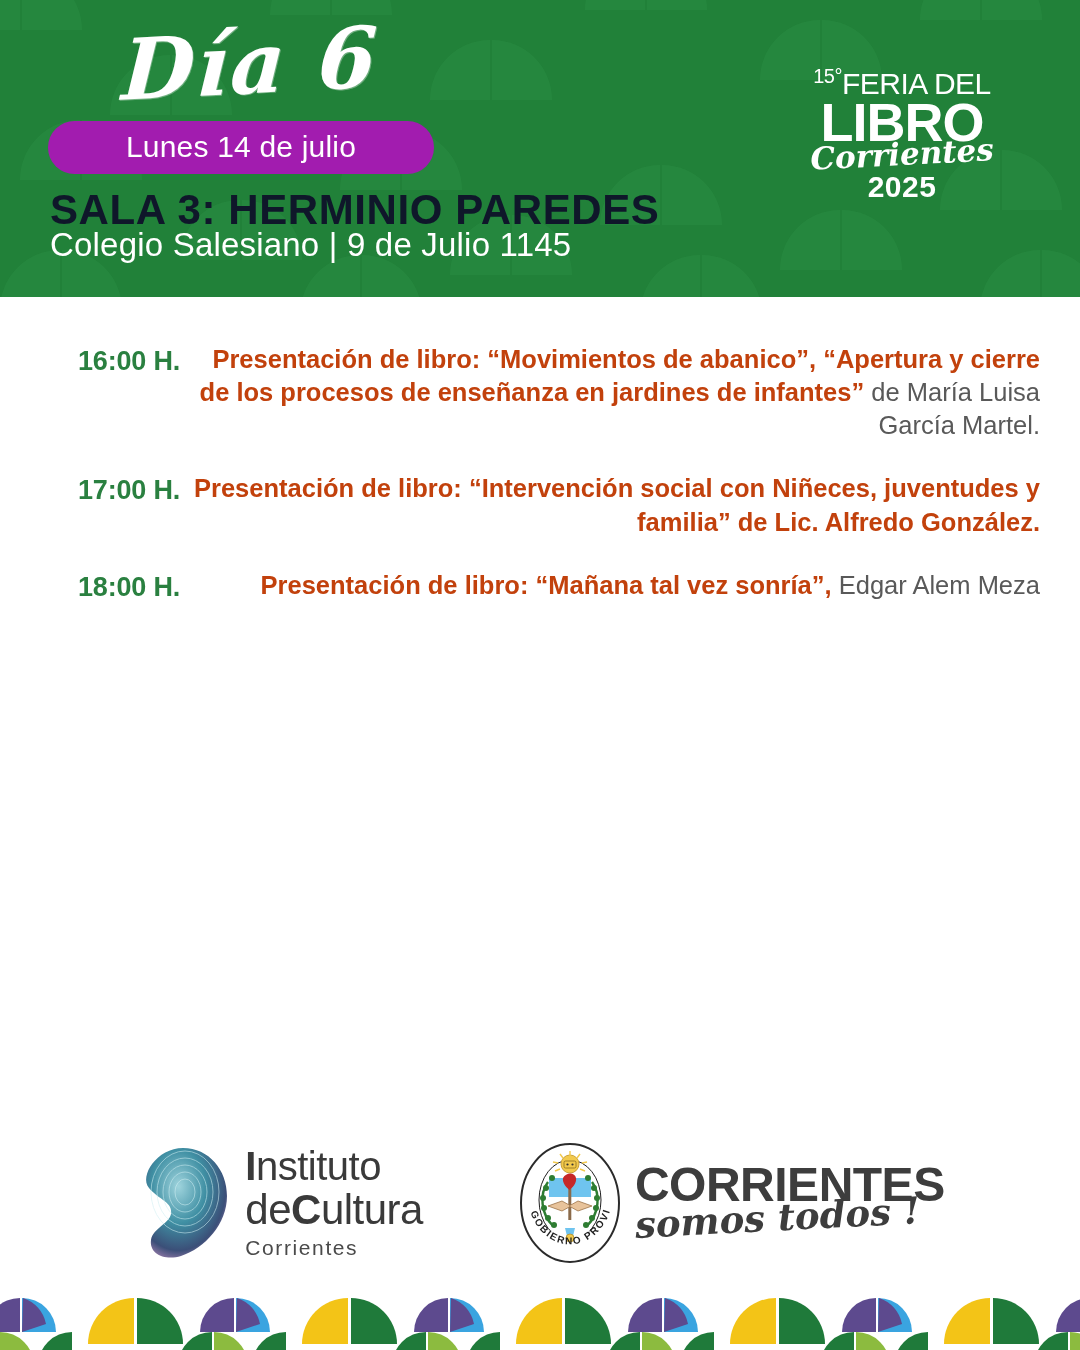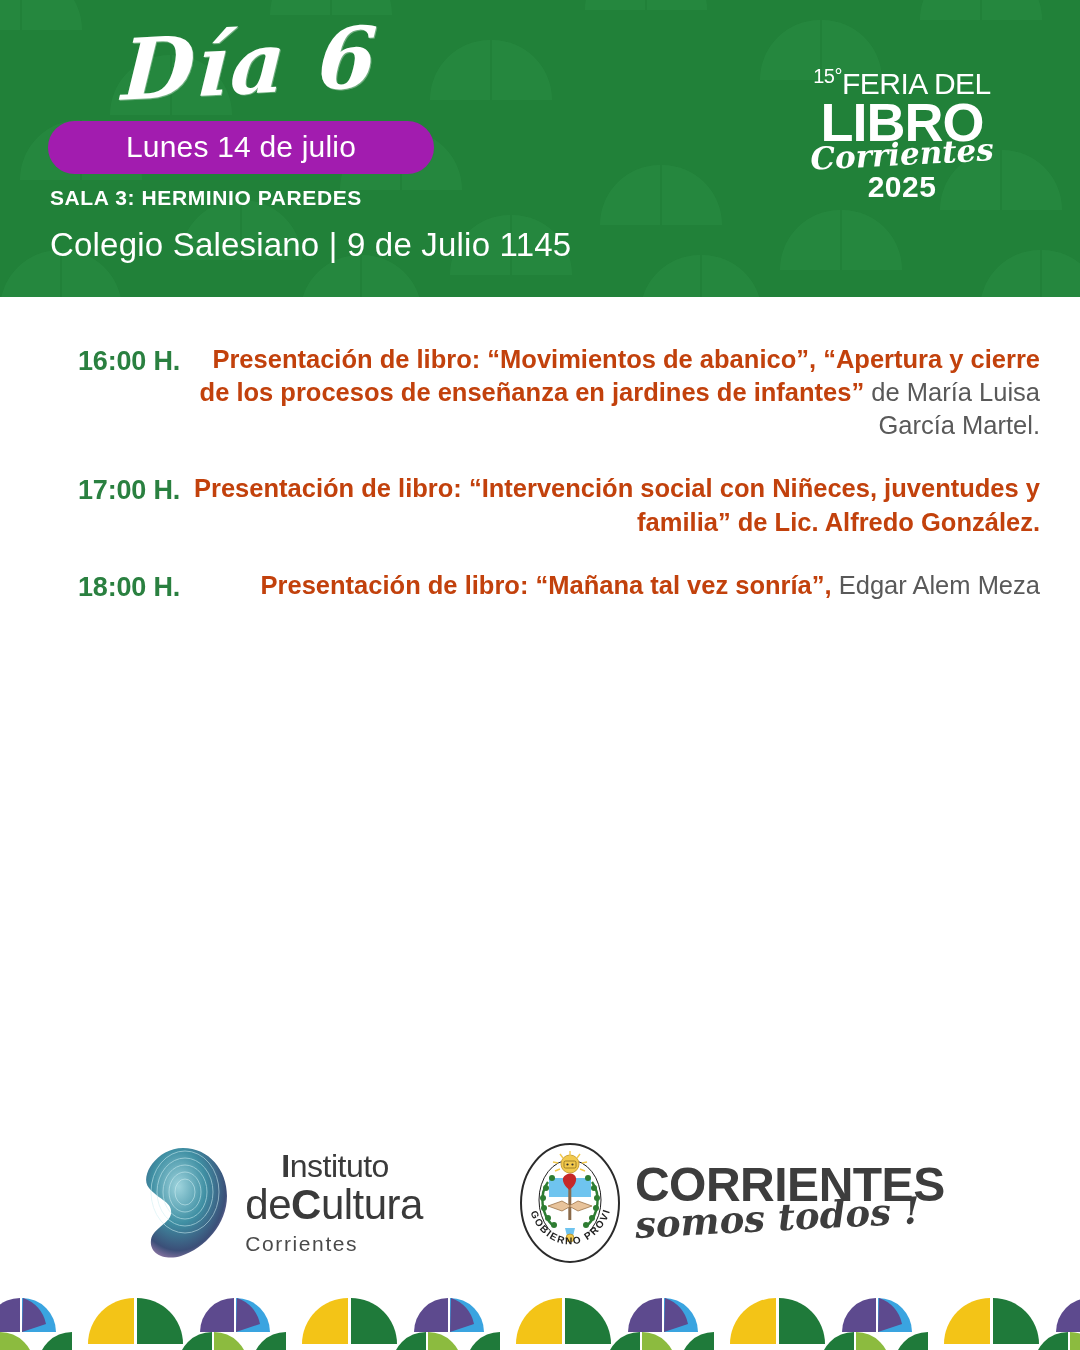--- a/index.html
+++ b/index.html
@@ -82,22 +82,22 @@
     color: #ffffff;
     font-size: 30px;
     font-weight: 400;
     letter-spacing: 0.2px;
   }
 
   .sala-title {
     position: absolute;
     left: 50px;
     top: 186px;
-    color: #ffffff;
-    font-size: 21px;
+    color: #0f172a;
+    font-size: 42px;
     font-weight: 700;
     letter-spacing: 0.6px;
   }
 
   .sala-sub {
     position: absolute;
     left: 50px;
     top: 226px;
     color: #ffffff;
     font-size: 33px;
@@ -211,21 +211,21 @@
     display: flex;
     align-items: center;
     gap: 14px;
   }
 
   
   .ic-text {
     color: #3a3a3a;
     line-height: 1.04;
   }
-  .ic-l1 { font-size: 32px; font-weight: 400; letter-spacing: -0.5px; margin-left: 36px; }
+  .ic-l1 { font-size: 40px; font-weight: 400; letter-spacing: -0.5px; }
   .ic-l1 b, .ic-l2 b { font-weight: 700; }
   .ic-l2 { font-size: 42px; font-weight: 400; letter-spacing: -0.5px; }
   .ic-l3 {
     font-size: 21px;
     font-weight: 400;
     letter-spacing: 1.6px;
     margin-top: 6px;
     color: #4a4a4a;
   }
 

